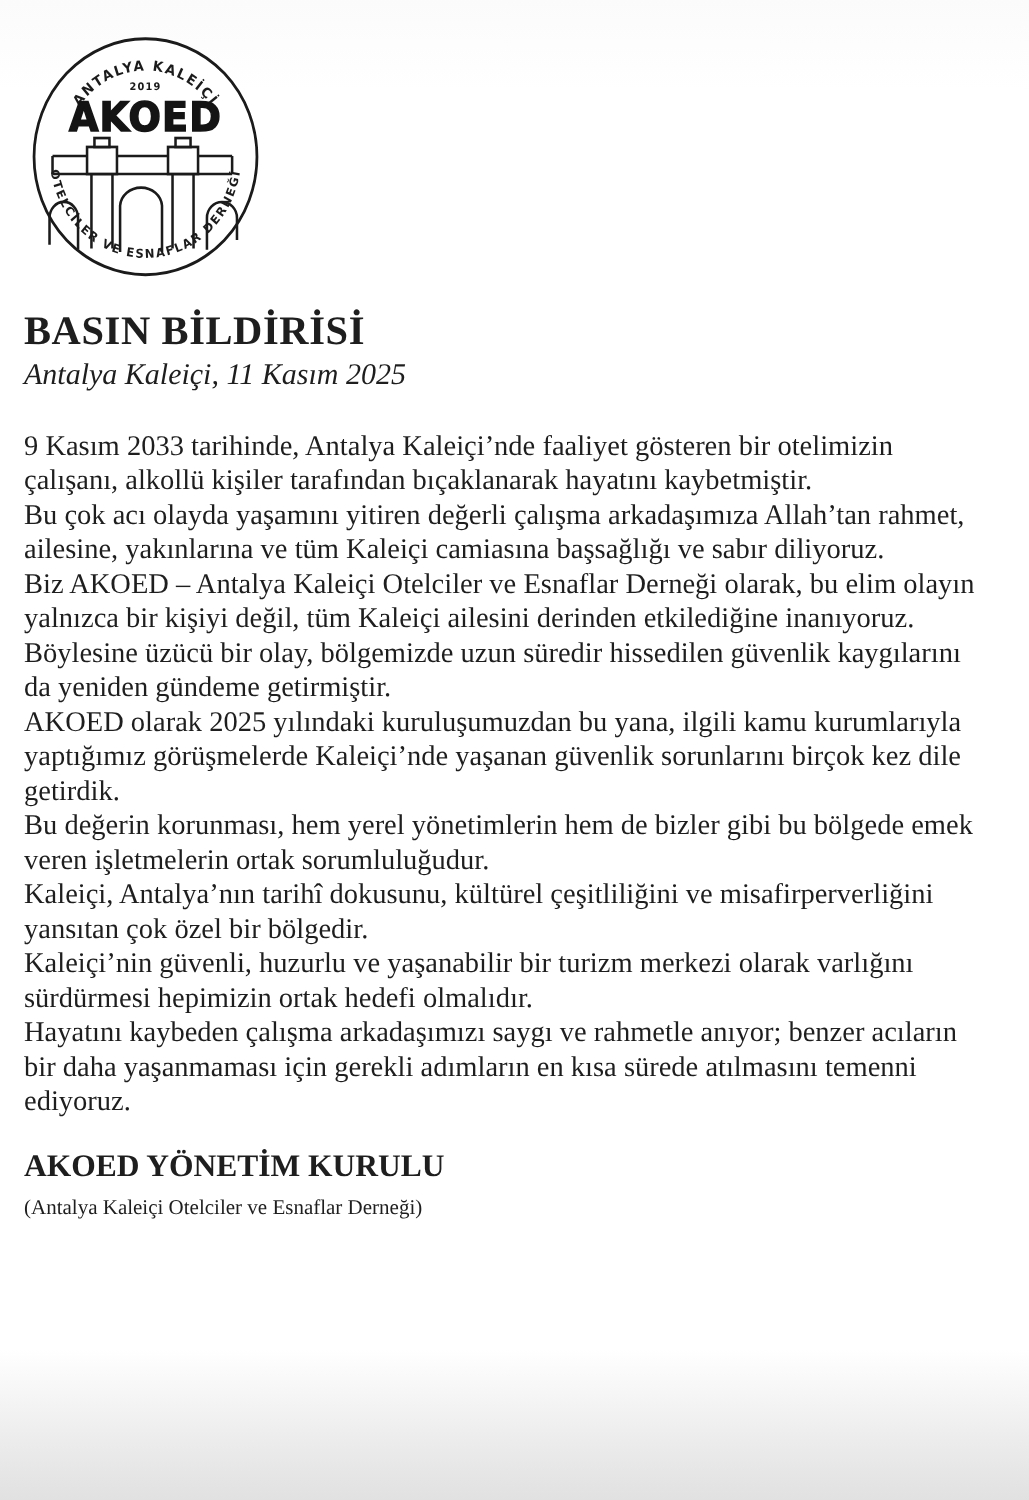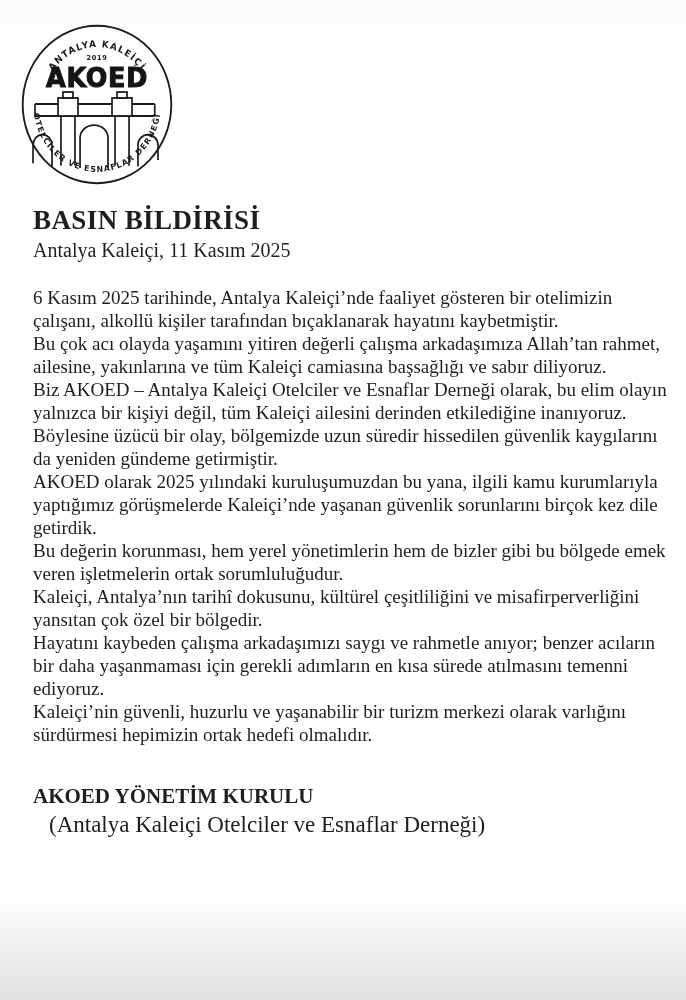--- a/index.html
+++ b/index.html
@@ -40,54 +40,54 @@
     font-weight: bold;
     font-size: 33px;
     letter-spacing: 1px;
     fill: #141414;
     stroke: #141414;
     stroke-width: 1.3px;
   }
   
   .content {
     position: absolute;
-    left: 33px;
+    left: 16px;
     top: 204px;
     width: 640px;
   }
   .doc-title {
     font-size: 27px;
     font-weight: bold;
     line-height: 32px;
     letter-spacing: 0.4px;
     margin: 0;
   }
   .doc-dateline {
     font-size: 20px;
     line-height: 27px;
     margin: 1px 0 0 0;
+    font-style: italic;
   }
   .doc-body {
     margin-top: 22px;
     font-size: 19px;
     line-height: 23px;
     max-width: 640px;
   }
   .doc-body p { margin: 0; }
   .sig-name {
-    margin-top: 37px;
+    margin-top: 18px;
     font-size: 21px;
     font-weight: bold;
     line-height: 27px;
   }
   .sig-org {
-    font-size: 23px;
+    font-size: 14px;
     line-height: 26px;
     margin-top: 2px;
-    margin-left: 16px;
   }
 </style>
 </head>
 <body>
 
 <div class="page">
 
   <div class="logo-badge">
     <svg viewBox="0 0 200 200" preserveAspectRatio="none">
       <defs>
@@ -128,28 +128,28 @@
         <textPath href="#arcBottom" startOffset="50%" text-anchor="middle">OTELCİLER VE ESNAFLAR DERNEĞİ</textPath>
       </text>
     </svg>
   </div>
 
   <div class="content">
     <h1 class="doc-title">BASIN BİLDİRİSİ</h1>
     <div class="doc-dateline">Antalya Kaleiçi, 11 Kasım 2025</div>
 
     <div class="doc-body">
-      <p>6 Kasım 2025 tarihinde, Antalya Kaleiçi’nde faaliyet gösteren bir otelimizin çalışanı, alkollü kişiler tarafından bıçaklanarak hayatını kaybetmiştir.</p>
+      <p>9 Kasım 2033 tarihinde, Antalya Kaleiçi’nde faaliyet gösteren bir otelimizin çalışanı, alkollü kişiler tarafından bıçaklanarak hayatını kaybetmiştir.</p>
       <p>Bu çok acı olayda yaşamını yitiren değerli çalışma arkadaşımıza Allah’tan rahmet, ailesine, yakınlarına ve tüm Kaleiçi camiasına başsağlığı ve sabır diliyoruz.</p>
       <p>Biz AKOED – Antalya Kaleiçi Otelciler ve Esnaflar Derneği olarak, bu elim olayın yalnızca bir kişiyi değil, tüm Kaleiçi ailesini derinden etkilediğine inanıyoruz.</p>
       <p>Böylesine üzücü bir olay, bölgemizde uzun süredir hissedilen güvenlik kaygılarını da yeniden gündeme getirmiştir.</p>
       <p>AKOED olarak 2025 yılındaki kuruluşumuzdan bu yana, ilgili kamu kurumlarıyla yaptığımız görüşmelerde Kaleiçi’nde yaşanan güvenlik sorunlarını birçok kez dile getirdik.</p>
       <p>Bu değerin korunması, hem yerel yönetimlerin hem de bizler gibi bu bölgede emek veren işletmelerin ortak sorumluluğudur.</p>
       <p>Kaleiçi, Antalya’nın tarihî dokusunu, kültürel çeşitliliğini ve misafirperverliğini yansıtan çok özel bir bölgedir.</p>
+      <p>Kaleiçi’nin güvenli, huzurlu ve yaşanabilir bir turizm merkezi olarak varlığını sürdürmesi hepimizin ortak hedefi olmalıdır.</p>
       <p>Hayatını kaybeden çalışma arkadaşımızı saygı ve rahmetle anıyor; benzer acıların bir daha yaşanmaması için gerekli adımların en kısa sürede atılmasını temenni ediyoruz.</p>
-      <p>Kaleiçi’nin güvenli, huzurlu ve yaşanabilir bir turizm merkezi olarak varlığını sürdürmesi hepimizin ortak hedefi olmalıdır.</p>
     </div>
 
     <div class="sig-name">AKOED YÖNETİM KURULU</div>
     <div class="sig-org">(Antalya Kaleiçi Otelciler ve Esnaflar Derneği)</div>
   </div>
 
 </div>
 
 </body></html>

